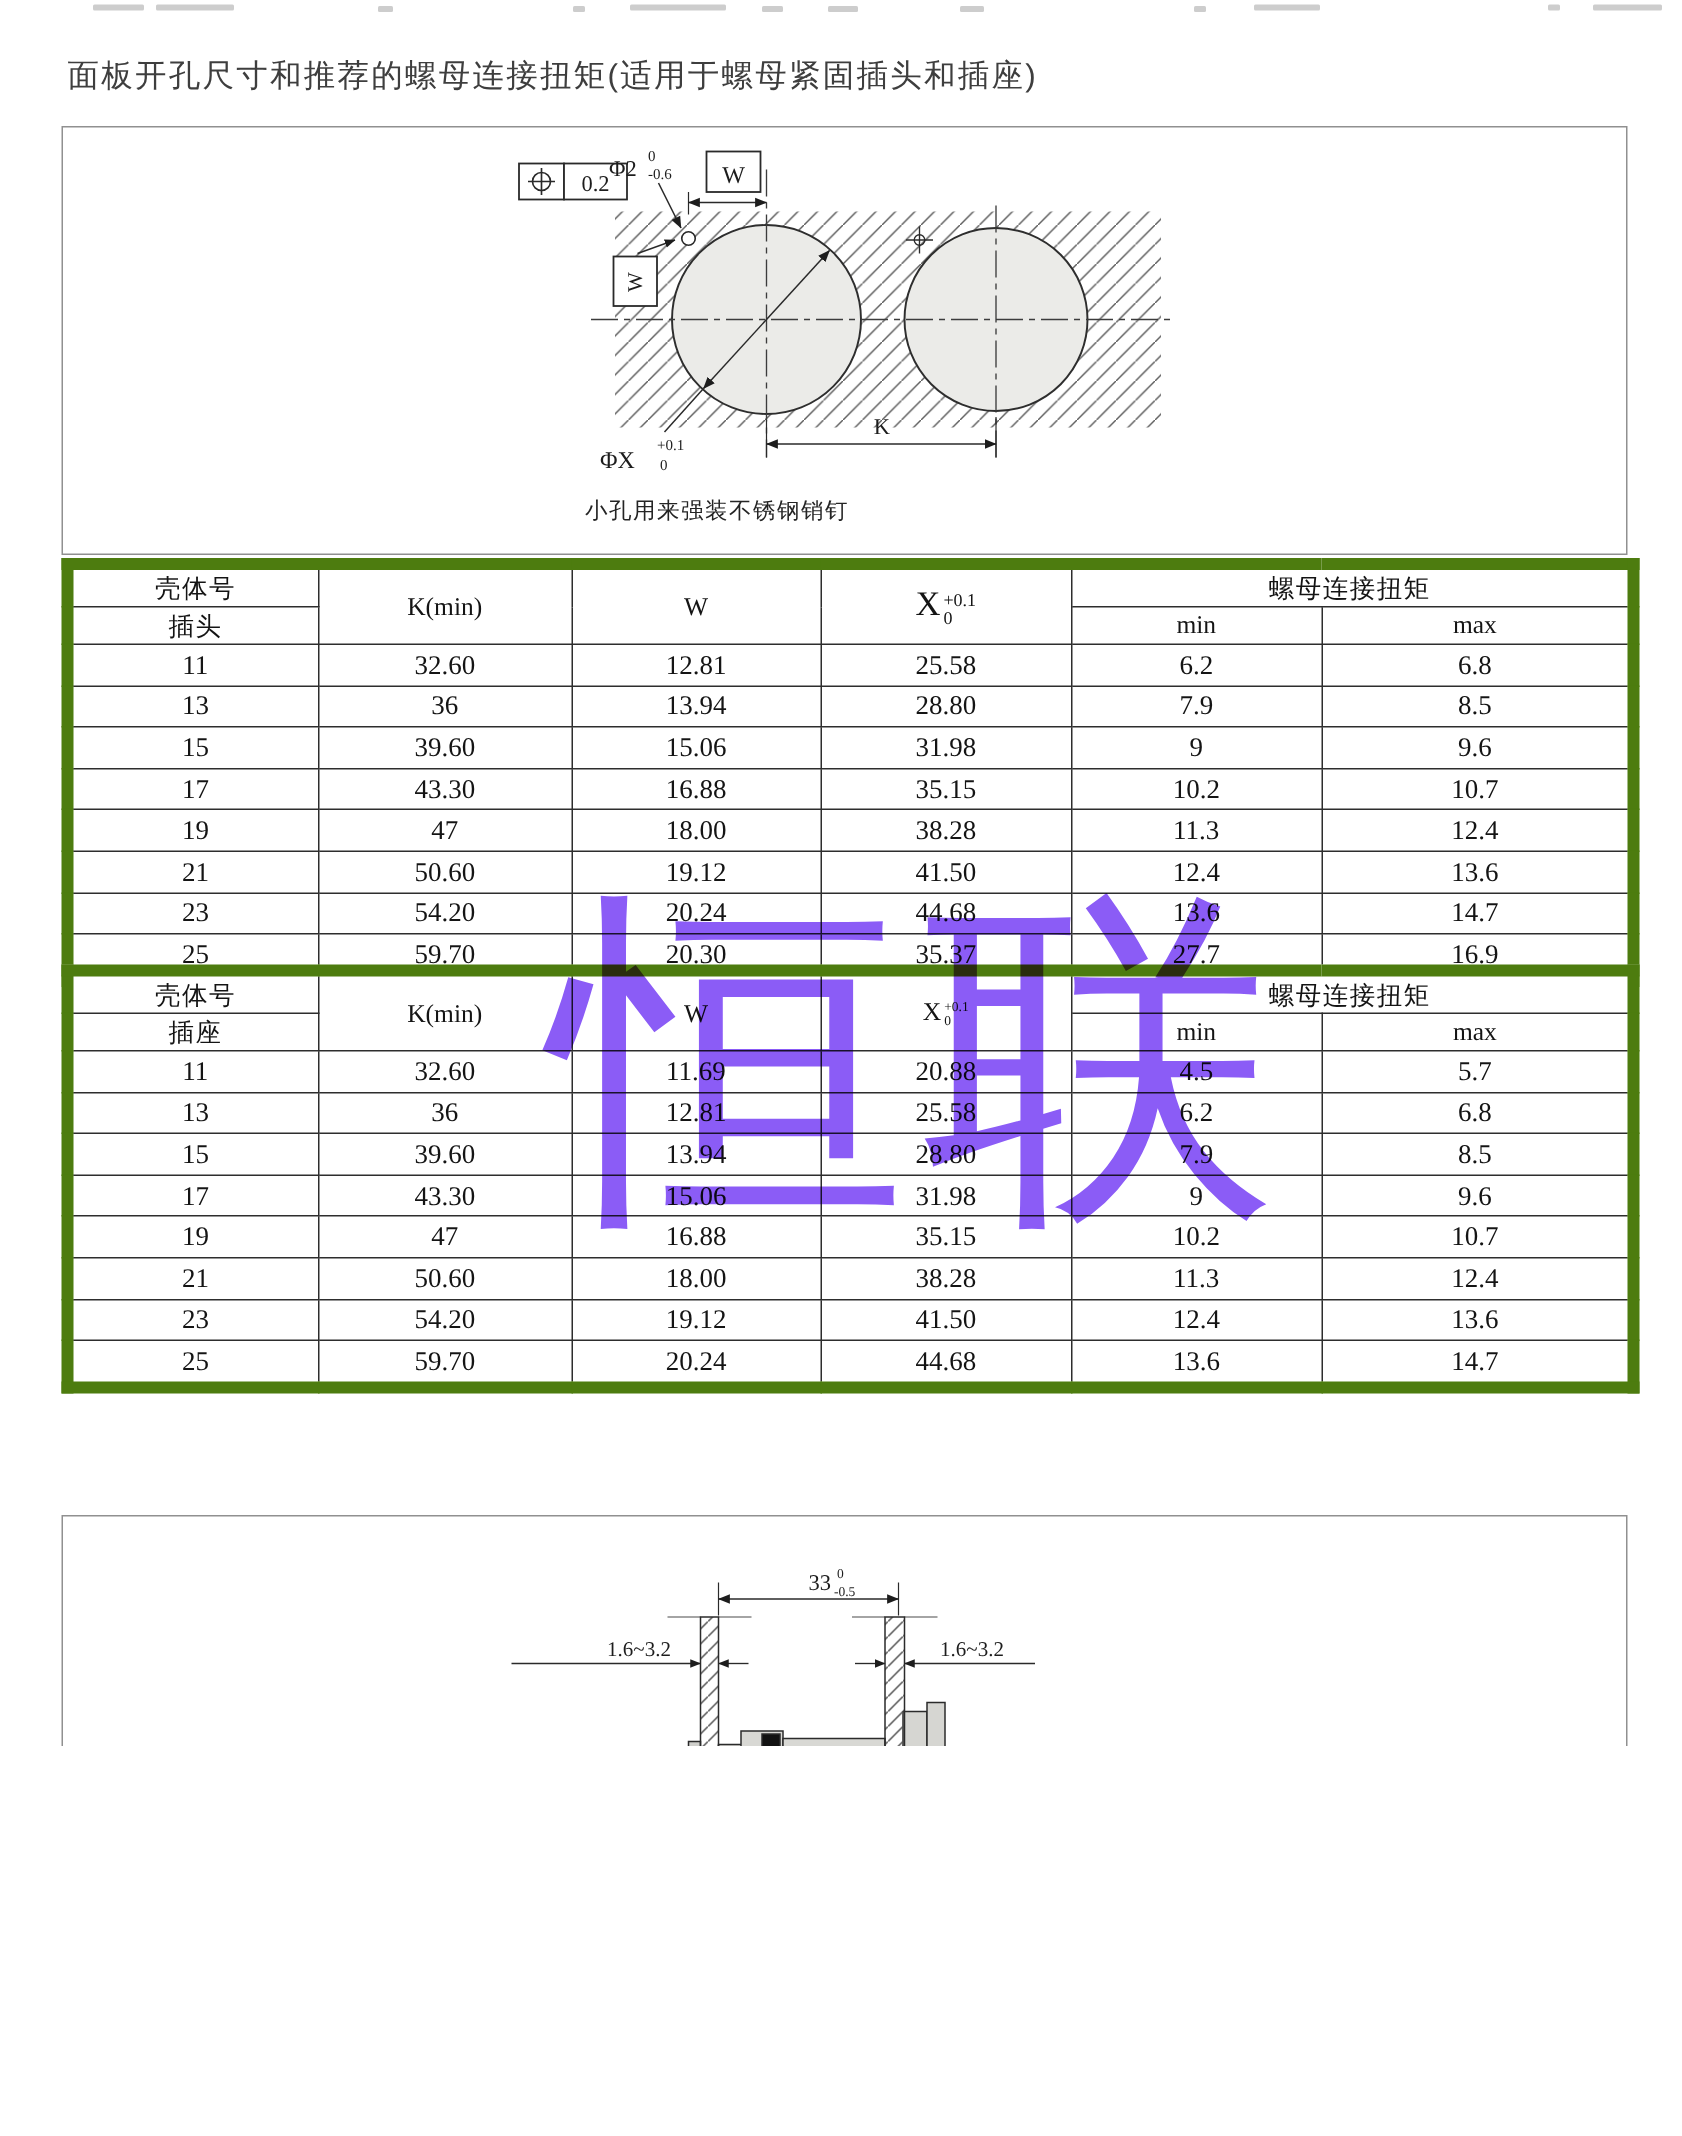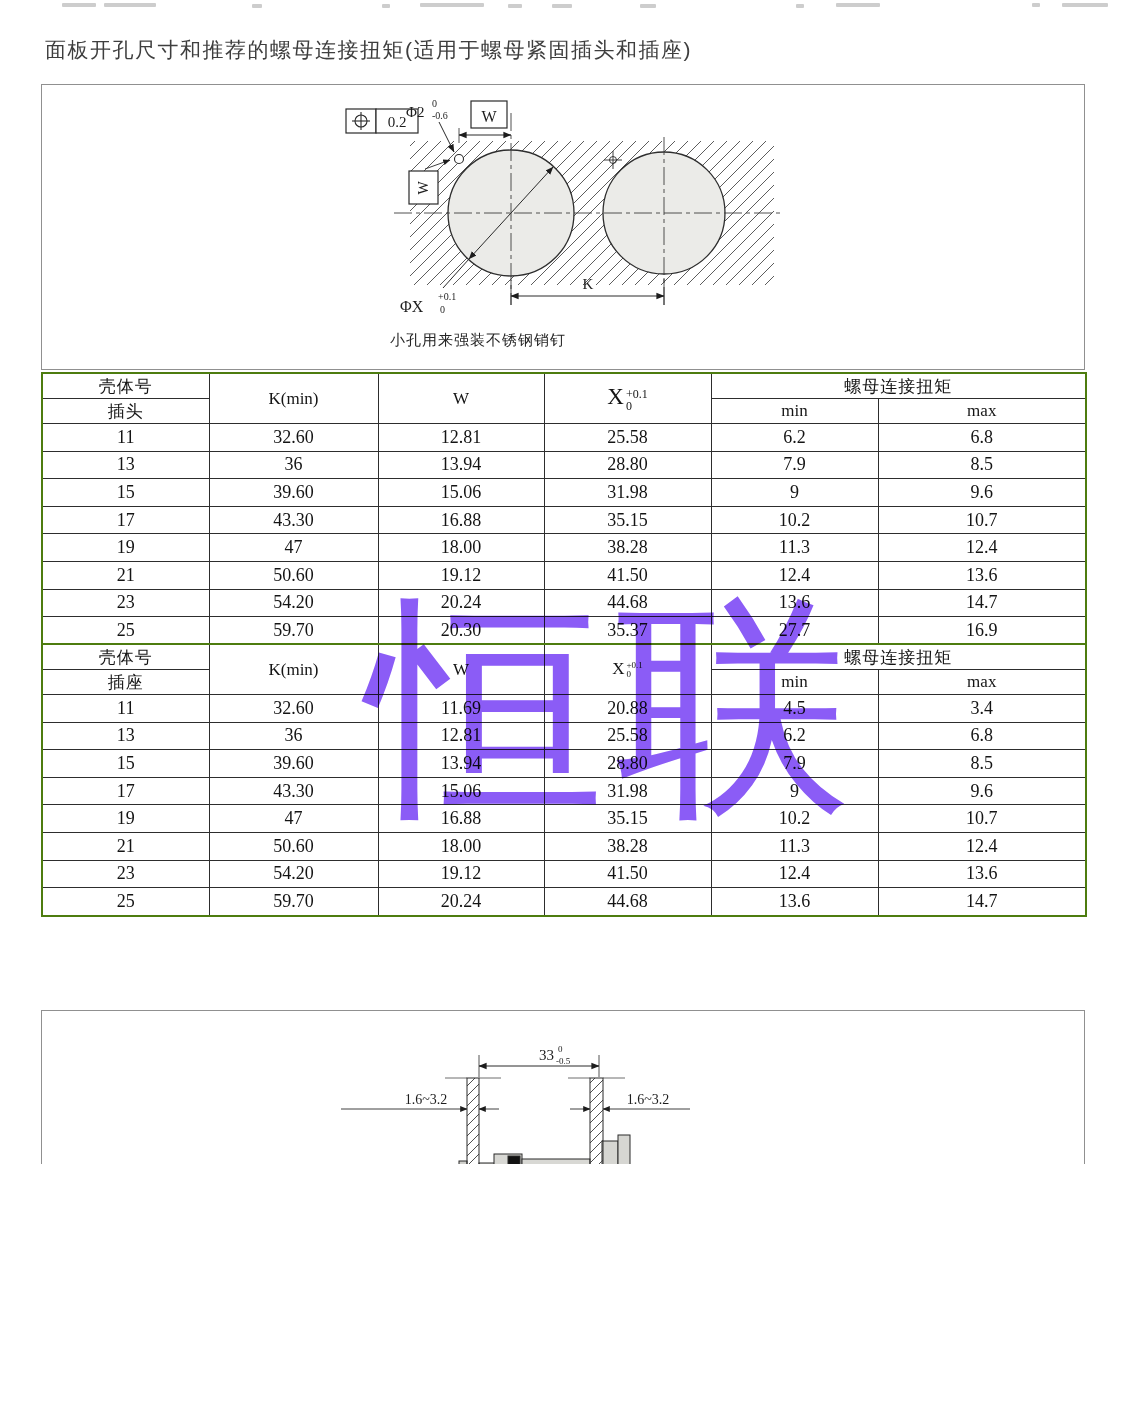--- a/index.html
+++ b/index.html
@@ -9,21 +9,21 @@
 
   .title{position:absolute;color:#3e3e3e;font-size:21px;letter-spacing:1.5px;white-space:nowrap;}
   #title1{left:45px;top:36px;}
   #title2{left:45px;top:928px;}
 
   .figbox{position:absolute;left:41px;border:1px solid #909090;background:#fff;}
   #fig1{top:84px;width:1042px;height:284px;}
   #fig2{top:1010px;width:1042px;height:425px;}
 
   table.spec{position:absolute;left:41px;width:1044px;border-collapse:collapse;table-layout:fixed;
-             background:#fff;border:2px solid #4d7c0f;}
+             background:#fff;border:8px solid #4d7c0f;}
   #table1{top:372px;}
   #table2{top:643px;}
   .spec th,.spec td{border:1px solid #2d2d2d;text-align:center;vertical-align:middle;padding:0;color:#141414;}
   .spec th{font-weight:normal;font-size:17px;height:24px;letter-spacing:1px;}
   .spec th.num, .spec td{font-family:"Liberation Serif",serif;letter-spacing:0;}
   .spec td{font-size:18px;height:26.6px;}
   .tol{display:inline-flex;flex-direction:column;align-items:flex-start;line-height:1.05;
        vertical-align:middle;margin-left:2px;}
   .tol i{font-style:normal;}
   .x-big{font-size:23px;}
@@ -271,21 +271,21 @@
         <th class="num">max</th>
       </tr>
     </thead>
     <tbody>
         <tr>
           <td>11</td>
           <td>32.60</td>
           <td>11.69</td>
           <td>20.88</td>
           <td>4.5</td>
-          <td>3.4</td>
+          <td>5.7</td>
         </tr>
         <tr>
           <td>13</td>
           <td>36</td>
           <td>12.81</td>
           <td>25.58</td>
           <td>6.2</td>
           <td>6.8</td>
         </tr>
         <tr>

